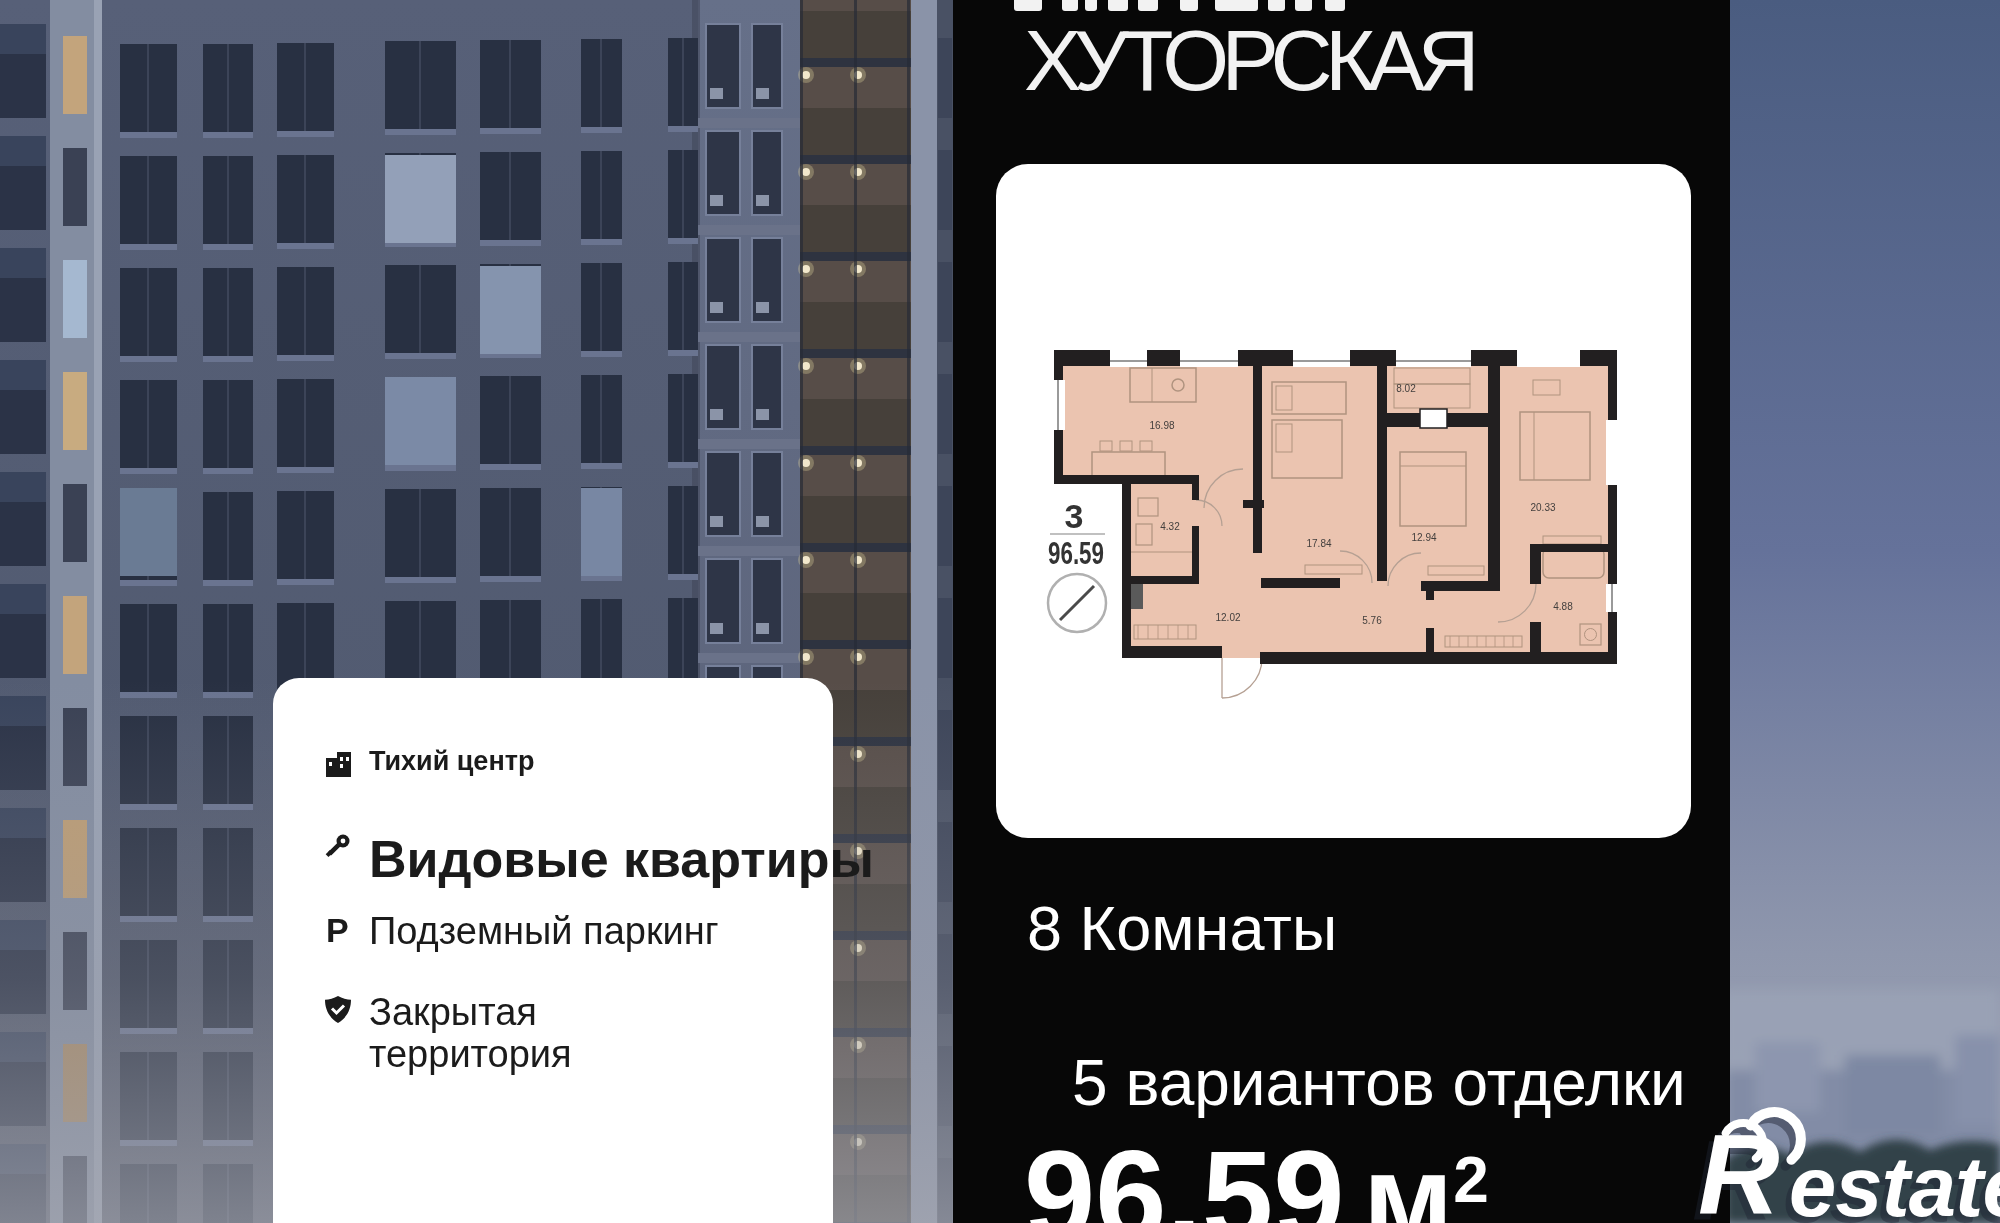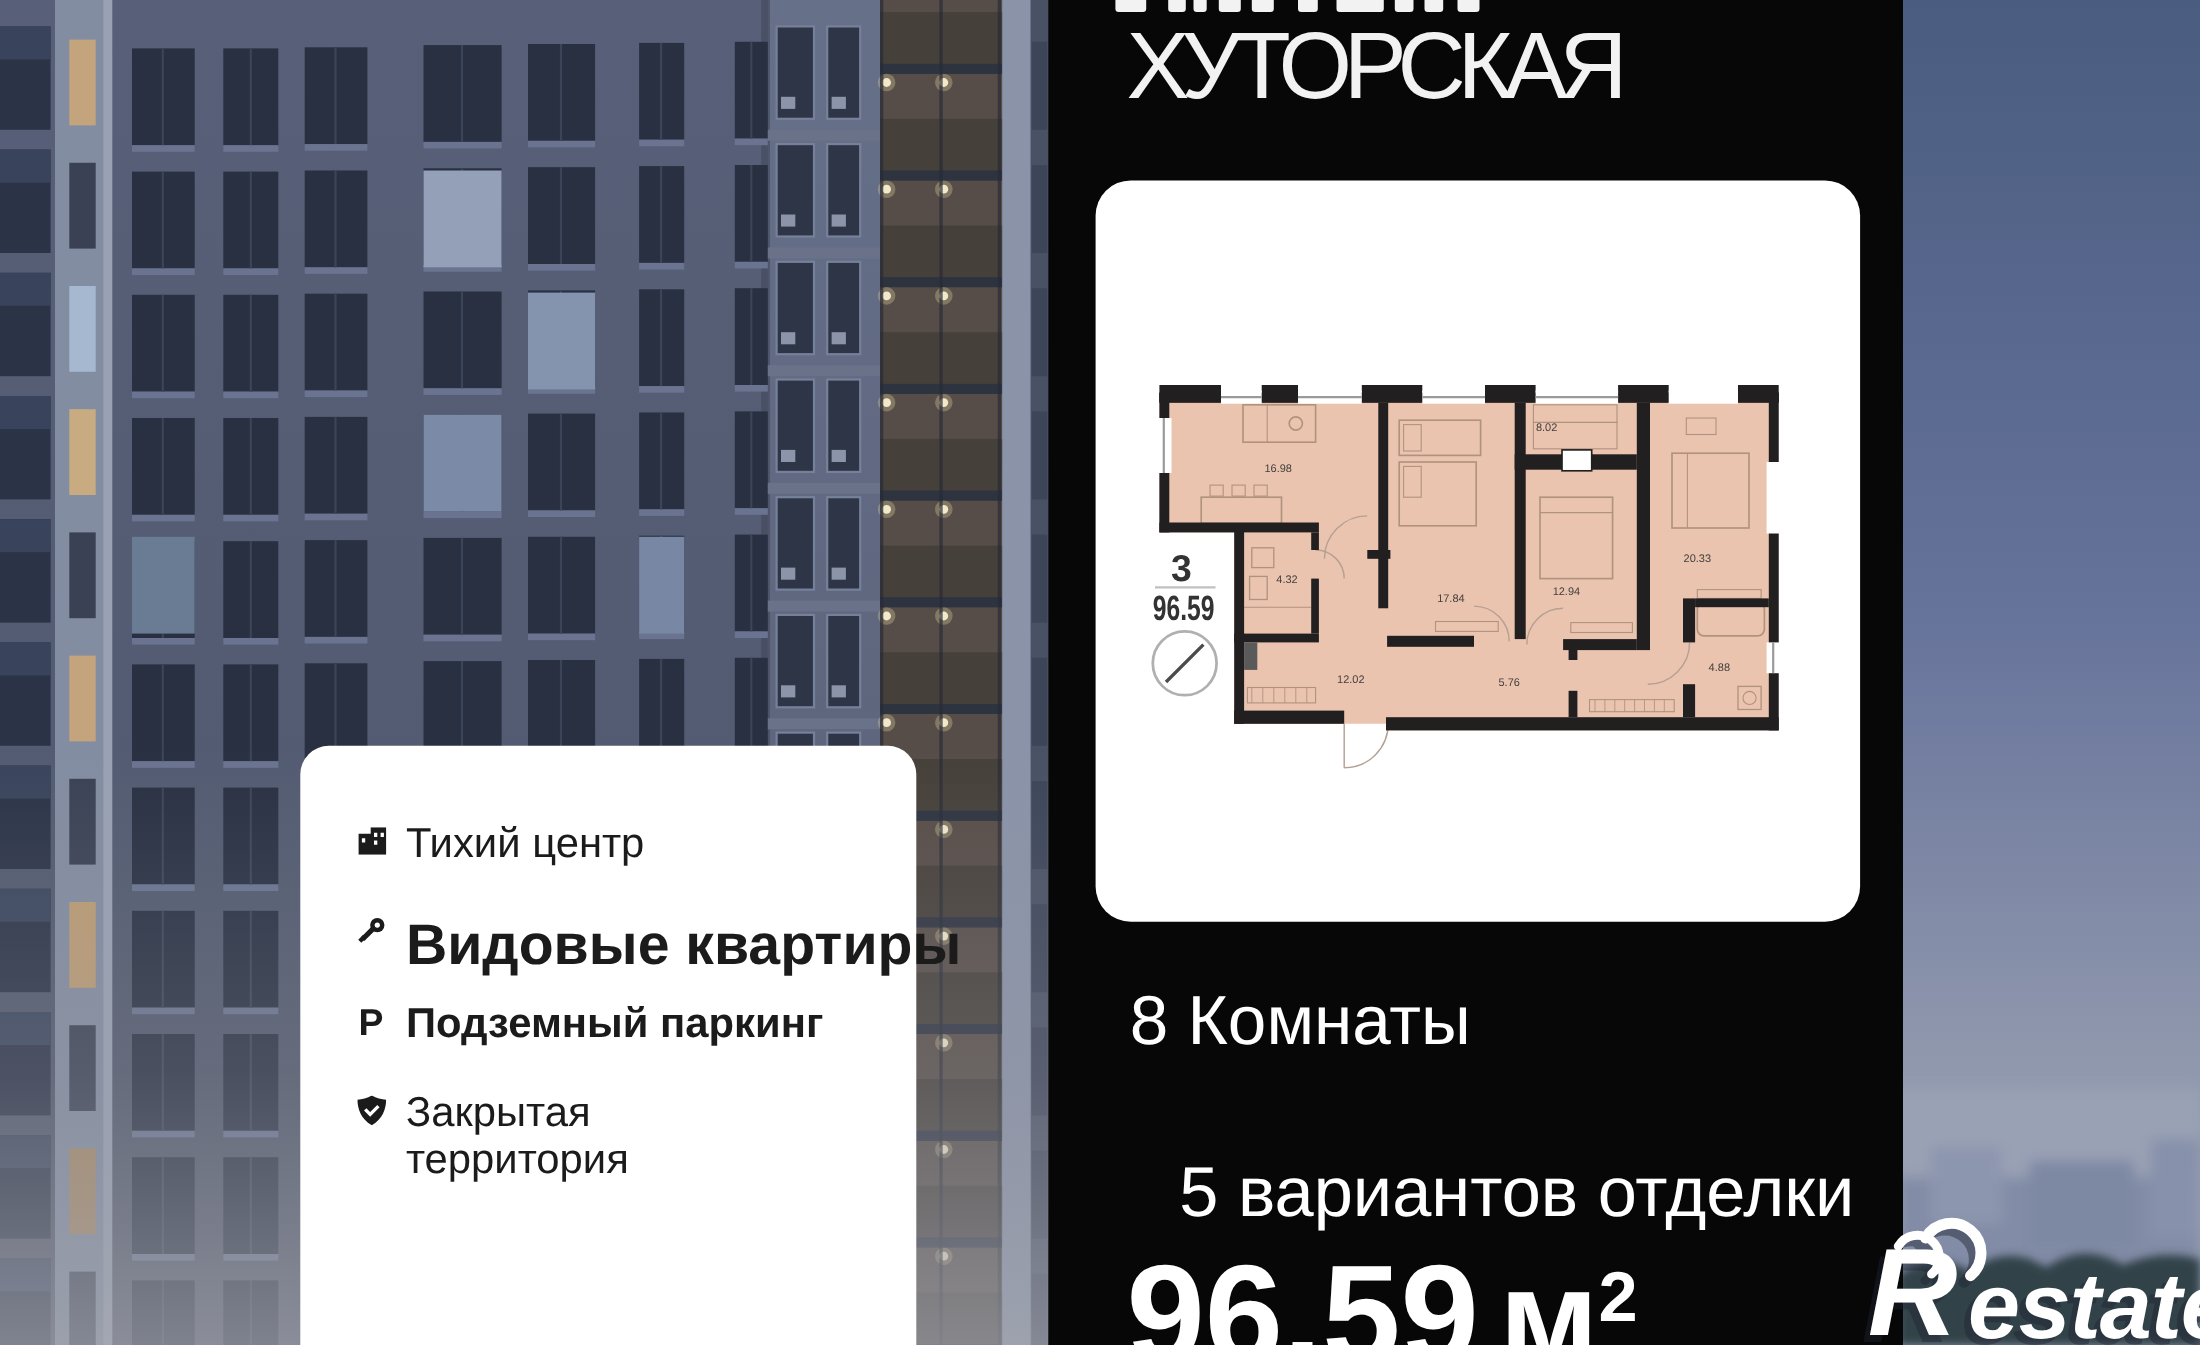--- a/index.html
+++ b/index.html
@@ -786,36 +786,36 @@
 
 <div class="abs" style="left:1072px;top:1006px;font-size:64px;color:#ffffff;margin-top:40px;">5 вариантов отделки</div>
 
 <div class="abs" style="left:1024px;top:1122px;font-size:128px;font-weight:bold;color:#ffffff;">96.59 <span style="font-size:122px;margin-left:-17px;">м</span><span style="font-size:64px;vertical-align:38px;">2</span></div>
 
 <div class="abs" style="left:273px;top:678px;width:560px;height:545px;background:#ffffff;border-radius:26px 26px 0 0;"></div>
 
 <div class="abs" style="left:325px;top:752px;"><svg width="27" height="25" viewBox="0 0 27 25">
         <path d="M1 25 L1 6 L12 6 L12 0 L26 0 L26 25 Z M4 10 h3 v4 h-3 Z M15 5 h3 v4 h-3 Z M15 12 h3 v4 h-3 Z M21 5 h3 v4 h-3 Z" fill="#1b1b1b" fill-rule="evenodd"></path>
       </svg></div>
-<div class="abs" style="left:369px;top:746px;font-size:38px;font-weight:normal;color:#1b1b1b;">Тихий центр</div>
+<div class="abs" style="left:369px;top:746px;font-size:27px;font-weight:bold;color:#1b1b1b;">Тихий центр</div>
 
 <div class="abs" style="left:324px;top:834px;"><svg width="27" height="26" viewBox="0 0 27 26">
         <g fill="#1b1b1b">
           <circle cx="19" cy="7" r="6.5"></circle>
           <circle cx="19" cy="7" r="2.4" fill="#ffffff"></circle>
           <rect x="3" y="12.2" width="16" height="4.6" transform="rotate(-45 11 14.5)" rx="1"></rect>
           <rect x="2.2" y="17.5" width="6" height="4" transform="rotate(-45 5.2 19.5)"></rect>
         </g>
       </svg></div>
 <div class="abs" style="left:369px;top:829px;font-size:52px;font-weight:bold;color:#1b1b1b;">Видовые квартиры</div>
 
 <div class="abs" style="left:326px;top:913px;">
       <div style="font:bold 34px 'Liberation Sans',sans-serif;color:#1b1b1b;line-height:1;">P</div>
     </div>
-<div class="abs" style="left:369px;top:910px;font-size:38px;font-weight:bold;color:#1b1b1b;">Подземный паркинг</div>
+<div class="abs" style="left:369px;top:910px;font-size:38px;font-weight:normal;color:#1b1b1b;">Подземный паркинг</div>
 
 <div class="abs" style="left:324px;top:996px;"><svg width="28" height="27" viewBox="0 0 28 27">
         <path d="M14 0 C18 2.5 23 3.5 27 3.8 C27 12 24 21 14 27 C4 21 1 12 1 3.8 C5 3.5 10 2.5 14 0 Z" fill="#1b1b1b"></path>
         <path d="M8 12.5 L12.5 17 L20 9.5" fill="none" stroke="#ffffff" stroke-width="3"></path>
       </svg></div>
 <div class="abs" style="left:369px;top:991px;font-size:38px;font-weight:normal;color:#1b1b1b;line-height:42px;">Закрытая<br>территория</div>
 
 <svg class="abs" style="left:1680px;top:1095px" width="320" height="128" viewBox="0 0 320 128">
   <defs>
         <clipPath id="lc">

